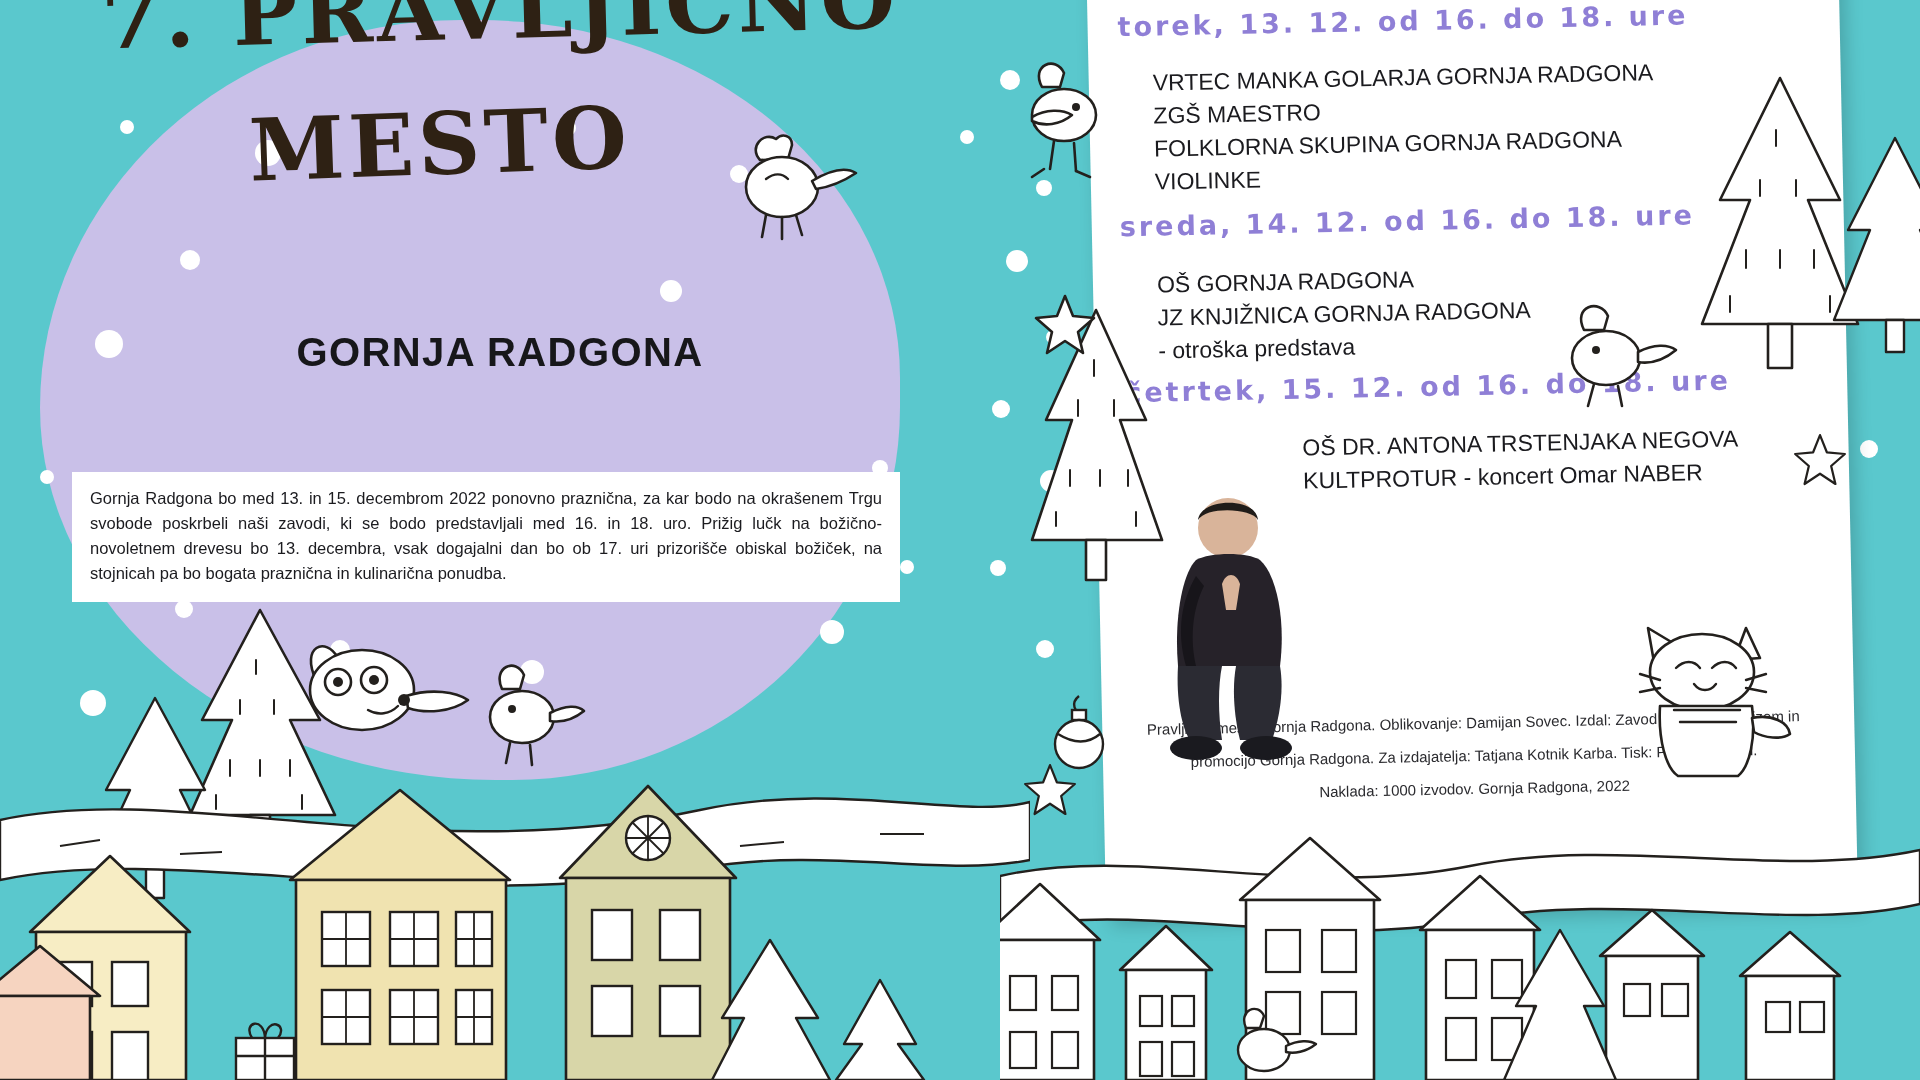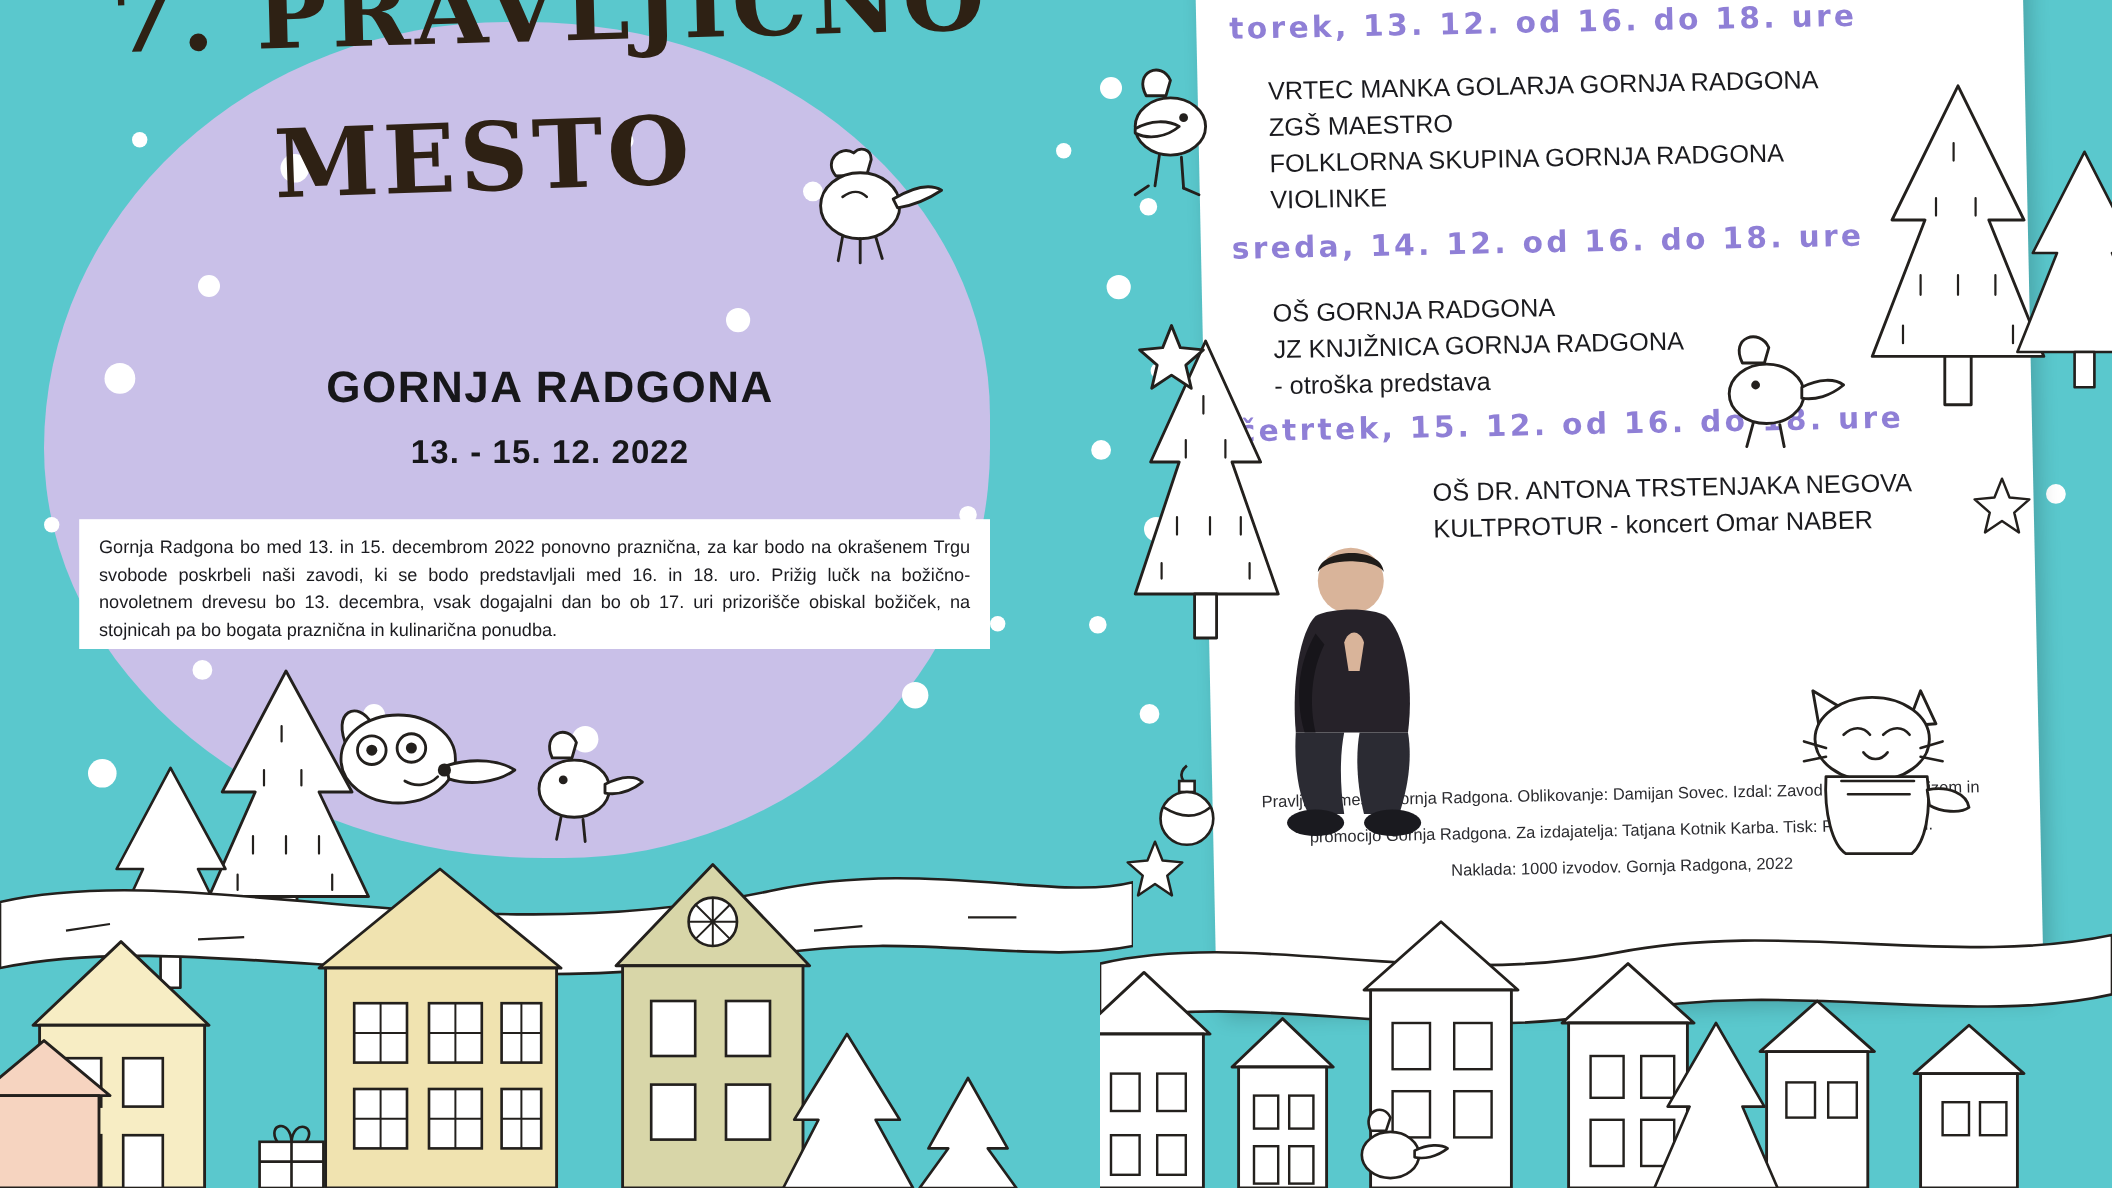--- a/index.html
+++ b/index.html
@@ -49,21 +49,21 @@
   }
   #dates{
     position:absolute;left:60px;top:395px;width:880px;
     text-align:center;
     font-size:30px;font-weight:bold;color:#17171a;
     letter-spacing:1px;
   }
   #intro-box{
     position:absolute;left:72px;top:472px;width:828px;
     background:#ffffff;
-    padding:14px 18px 4px 18px;
+    padding:14px 18px 16px 18px;
     box-sizing:border-box;
   }
   #intro-text{
     font-size:16.5px;line-height:25px;color:#1b1b1f;
     text-align:justify;
     margin:0;
   }
   
   #card{
     position:absolute;left:1096px;top:-60px;width:752px;height:970px;
@@ -122,21 +122,20 @@
     <div class="snow" style="left:40px;top:470px;width:14px;height:14px;"></div>
     <div class="snow" style="left:120px;top:120px;width:14px;height:14px;"></div>
   </div>
 
   <div id="title-main">
     <div id="title-line1">7. PRAVLJIČNO</div>
     <div id="title-line2">MESTO</div>
   </div>
 
   <div id="city">GORNJA RADGONA</div>
-  <div id="dates">13. - 15. 12. 2022</div>
 
   <div id="intro-box">
     <p id="intro-text">Gornja Radgona bo med 13. in 15. decembrom 2022 ponovno praznična, za kar bodo na okrašenem Trgu svobode poskrbeli naši zavodi, ki se bodo predstavljali med 16. in 18. uro. Prižig lučk na božično-novoletnem drevesu bo 13. decembra, vsak dogajalni dan bo ob 17. uri prizorišče obiskal božiček, na stojnicah pa bo bogata praznična in kulinarična ponudba.</p>
   </div>
 
   <div class="deco" style="left:720px;top:125px;">
     <svg width="140" height="130" viewBox="0 0 140 130">
       <g fill="#ffffff" stroke="#23201d" stroke-width="2.6" stroke-linejoin="round">
         <path d="M40 35 C28 22 44 6 56 14 C62 8 72 10 72 20 L68 34 Z"></path>
         <ellipse cx="62" cy="62" rx="36" ry="30"></ellipse>

